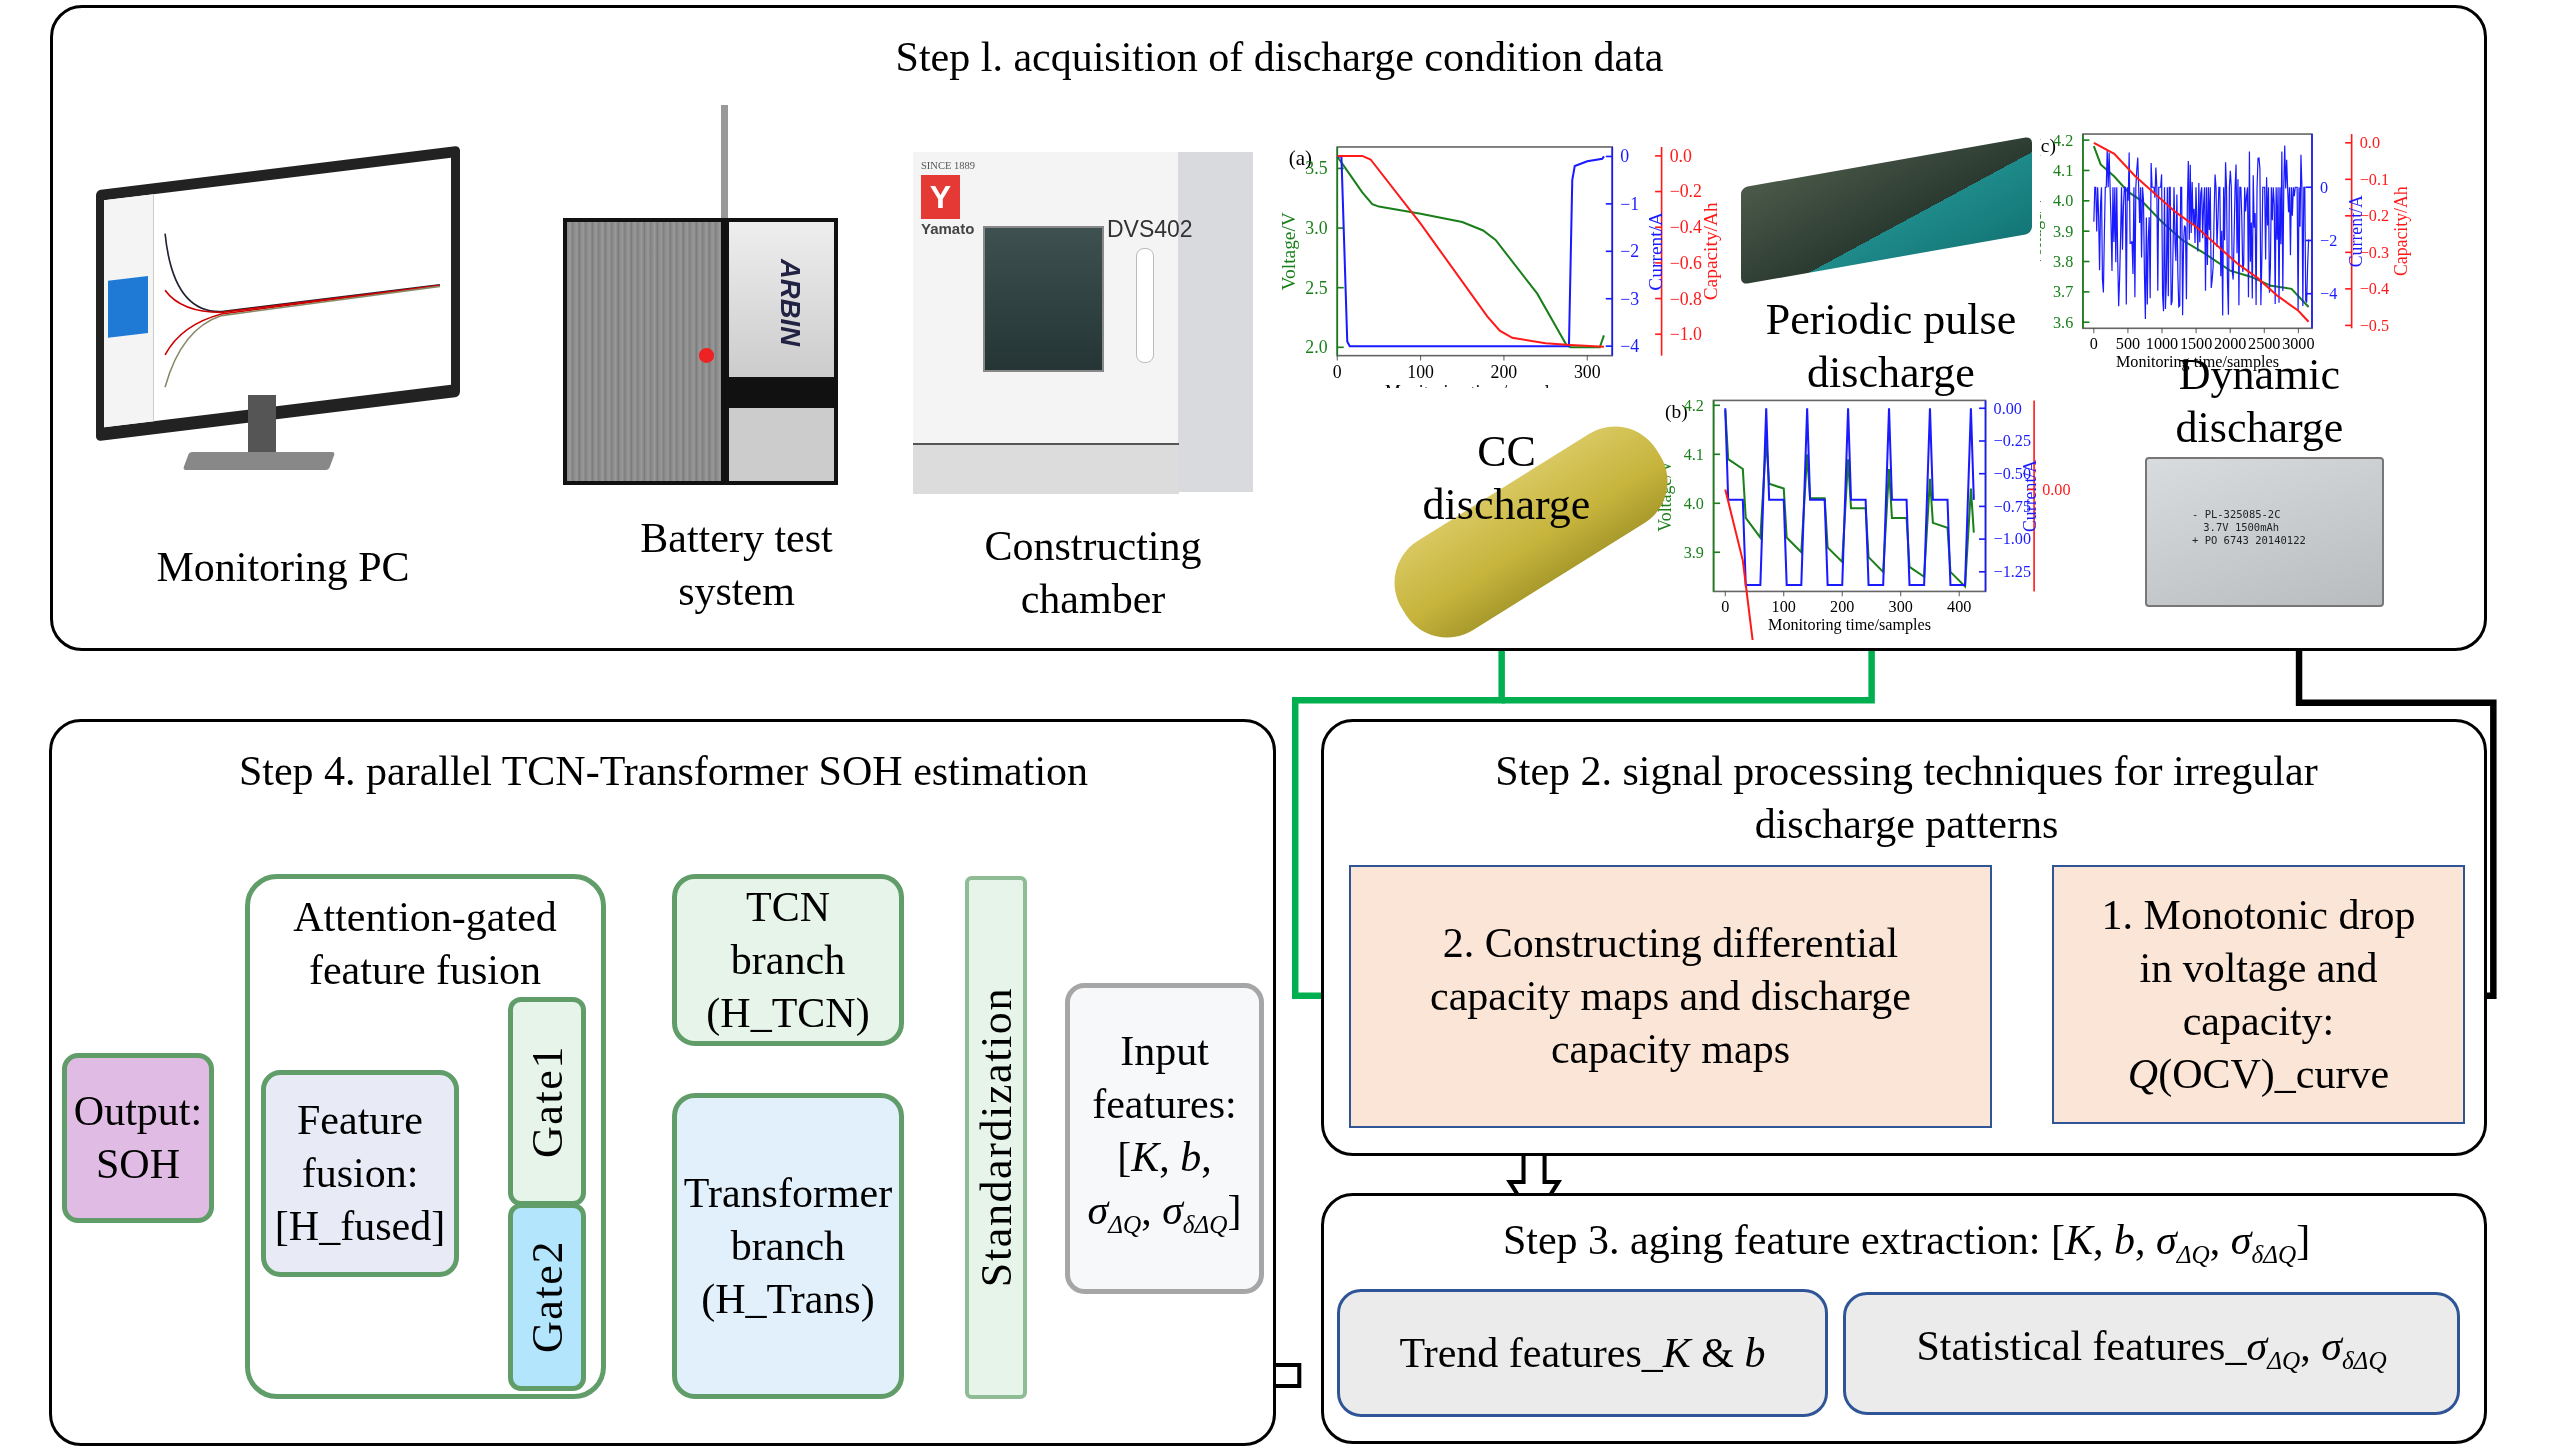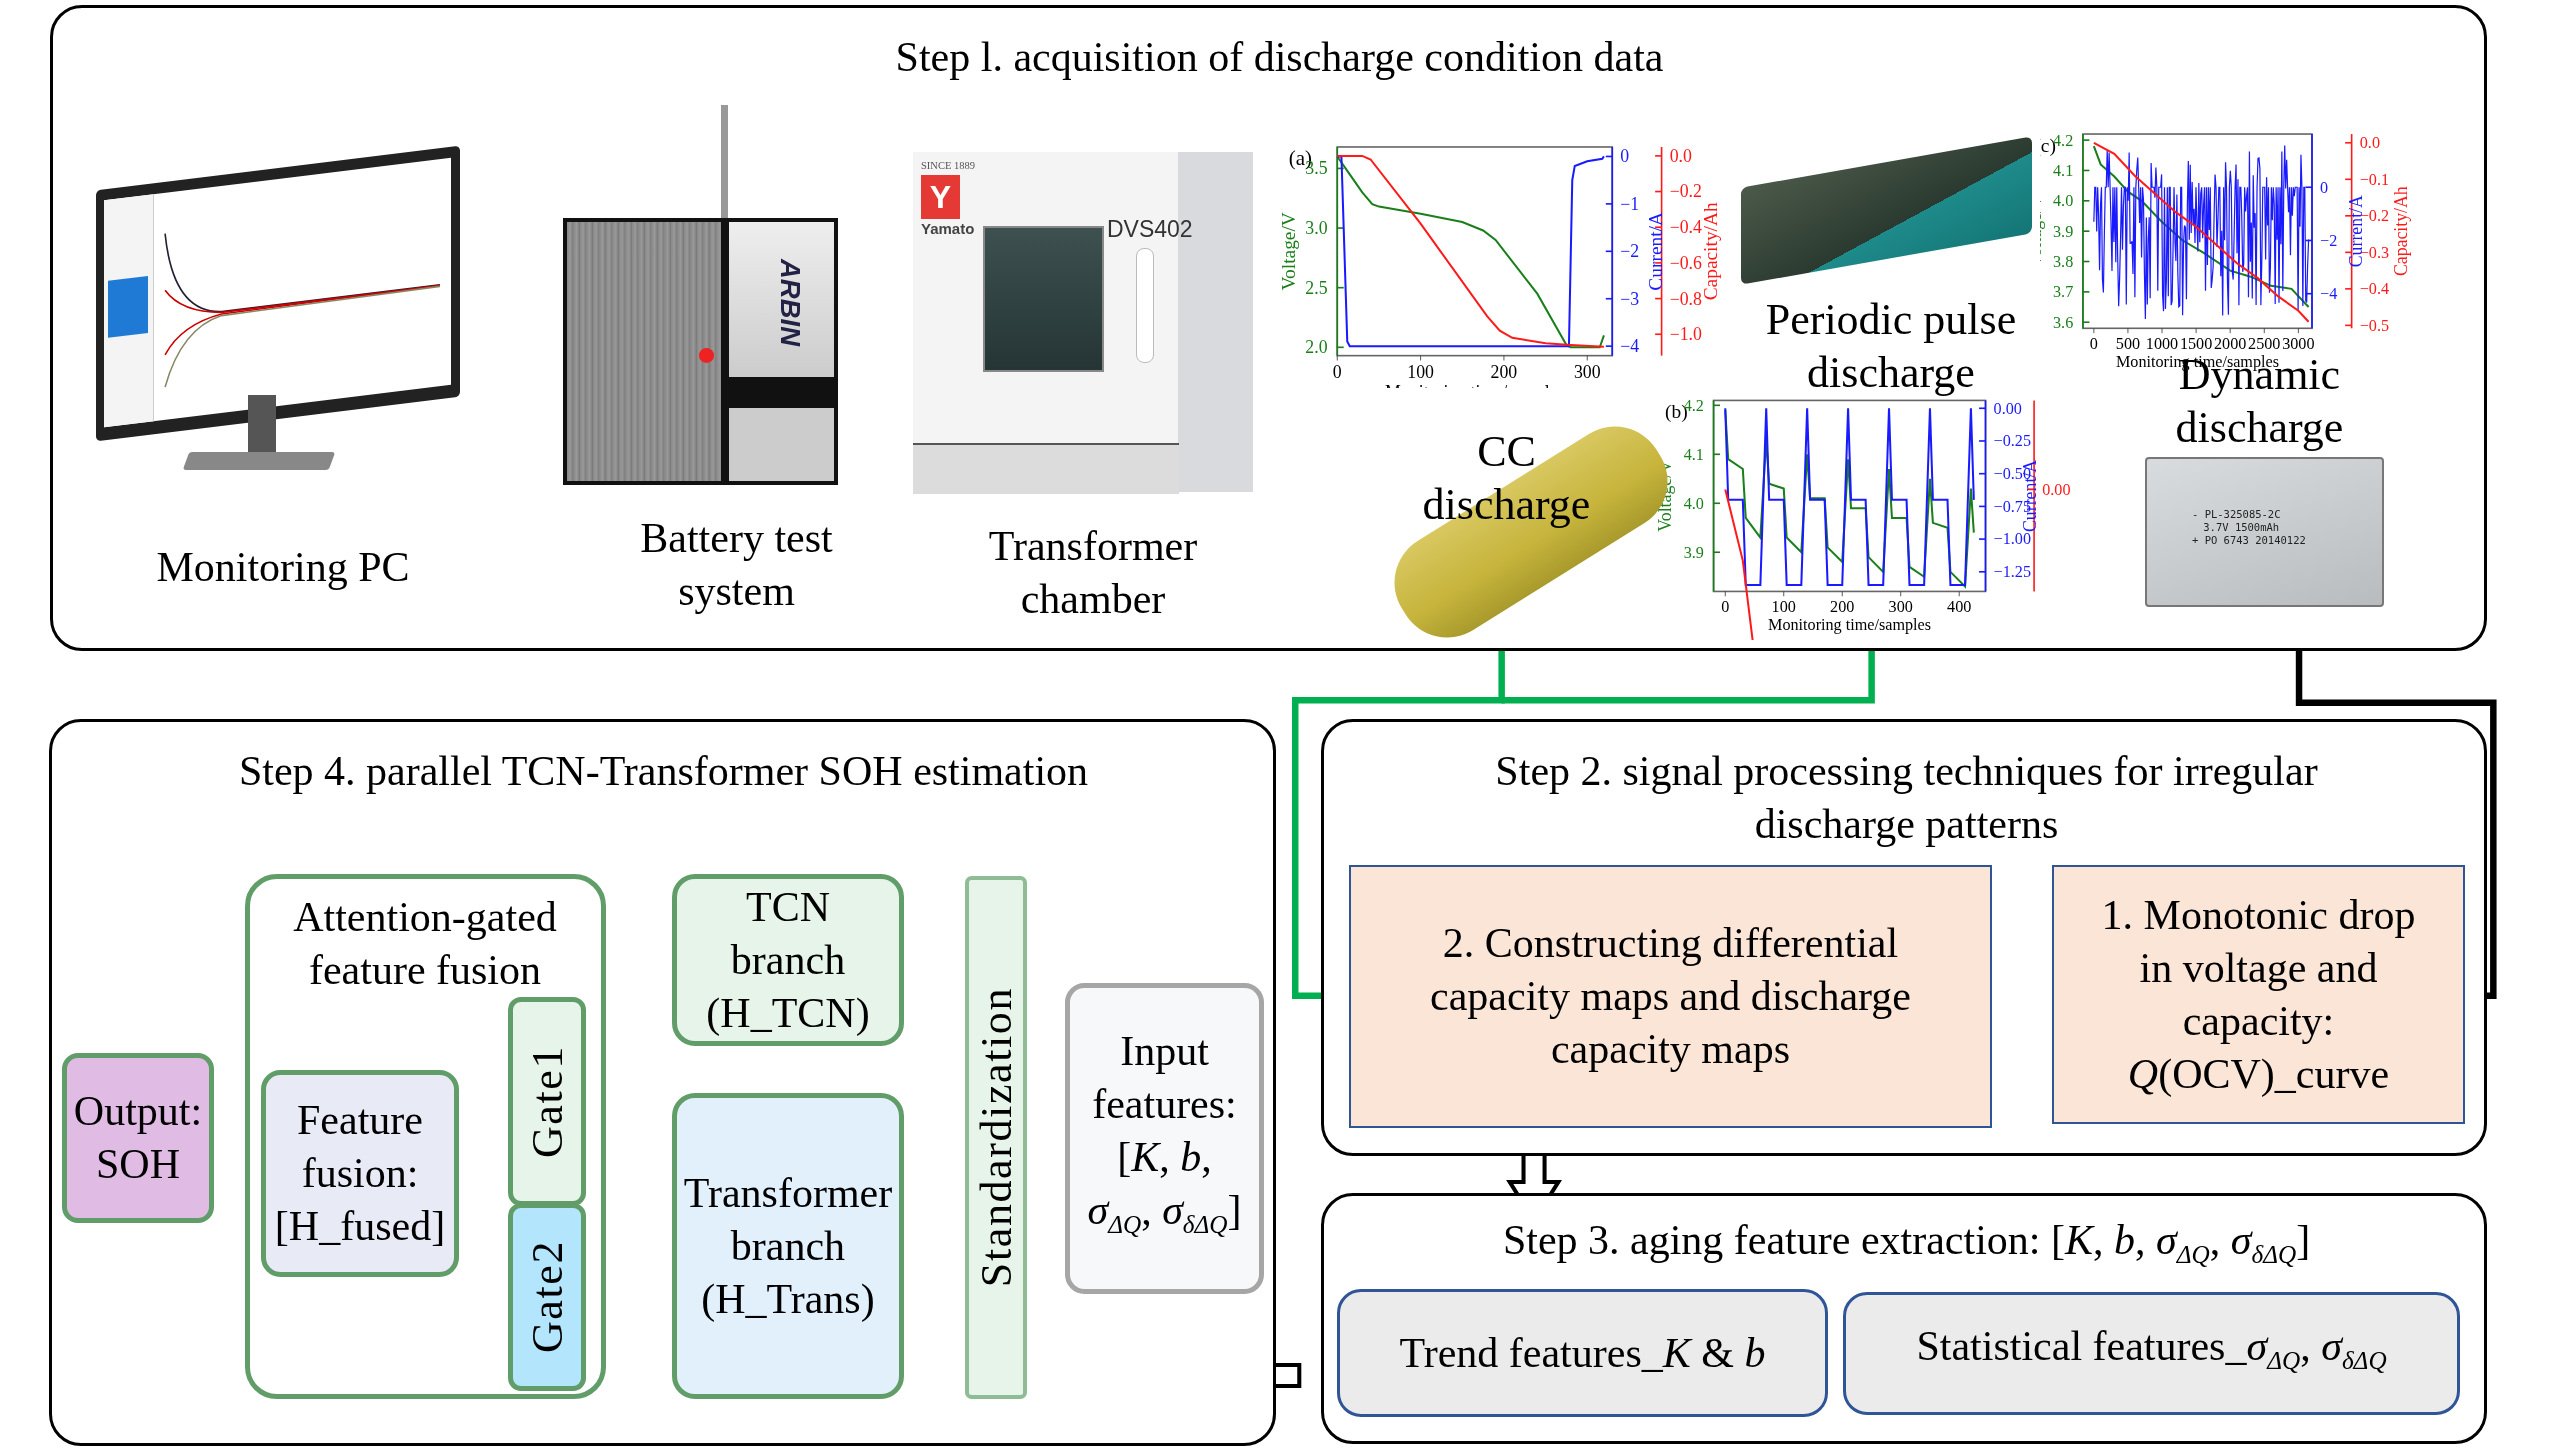--- a/index.html
+++ b/index.html
@@ -102,21 +102,21 @@
 
 <div class="abs" style="left:913px;top:152px;width:340px;height:340px;background:linear-gradient(90deg,#f4f4f4 0%,#f4f4f4 78%,#d8dadd 78%);">
   <div class="abs" style="left:8px;top:8px;font-size:10.5px;color:#555;">SINCE 1889</div>
   <div class="abs" style="left:8px;top:23px;width:39px;height:44px;background:#e53935;color:#fff;font-family:'Liberation Sans',sans-serif;font-weight:bold;font-size:32px;text-align:center;line-height:44px;">Y</div>
   <div class="abs" style="left:8px;top:68px;font-family:'Liberation Sans',sans-serif;font-weight:bold;font-size:15px;color:#444;">Yamato</div>
   <div class="abs" style="left:194px;top:16px;font-family:'Liberation Sans',sans-serif;font-size:23px;color:#333;margin-top:48px;">DVS402</div>
   <div class="abs" style="left:70px;top:74px;width:117px;height:142px;background:linear-gradient(180deg,#3e5050,#253535);border:2.4px solid #888;"></div>
   <div class="abs" style="left:223px;top:96px;width:16px;height:113px;background:#fff;border:0.8px solid #bbb;border-radius:8px;"></div>
   <div class="abs" style="left:0;top:291px;width:266px;height:49px;background:#dcdcdc;border-top:2.4px solid #555;"></div>
 </div>
-<div class="label" style="left:923px;top:520px;width:340px;"><span>Transformer chamber</span></div>
+<div class="label" style="left:923px;top:520px;width:340px;"><span>Constructing chamber</span></div>
 
 <div class="abs" style="left:1279px;top:113px;width:453px;height:275px;">
   <svg id="chart-a-svg" width="453" height="275" viewBox="0 0 560 340">
       <rect x="72" y="42" width="340" height="258" fill="none" stroke="#666" stroke-width="2"></rect>
       <line x1="72" y1="42" x2="72" y2="300" stroke="#1a7f1a" stroke-width="2"></line>
       <line x1="412" y1="42" x2="412" y2="300" stroke="#1a1aff" stroke-width="2"></line>
       <line x1="473" y1="42" x2="473" y2="300" stroke="#ff1a1a" stroke-width="2"></line>
       <text x="12" y="64" font-size="26" font-family="Liberation Serif, serif">(a)</text>
       <line x1="72" y1="300" x2="72" y2="306" stroke="#333"></line>
       <text x="72" y="328" text-anchor="middle" font-size="22" font-family="Liberation Serif, serif">0</text>

